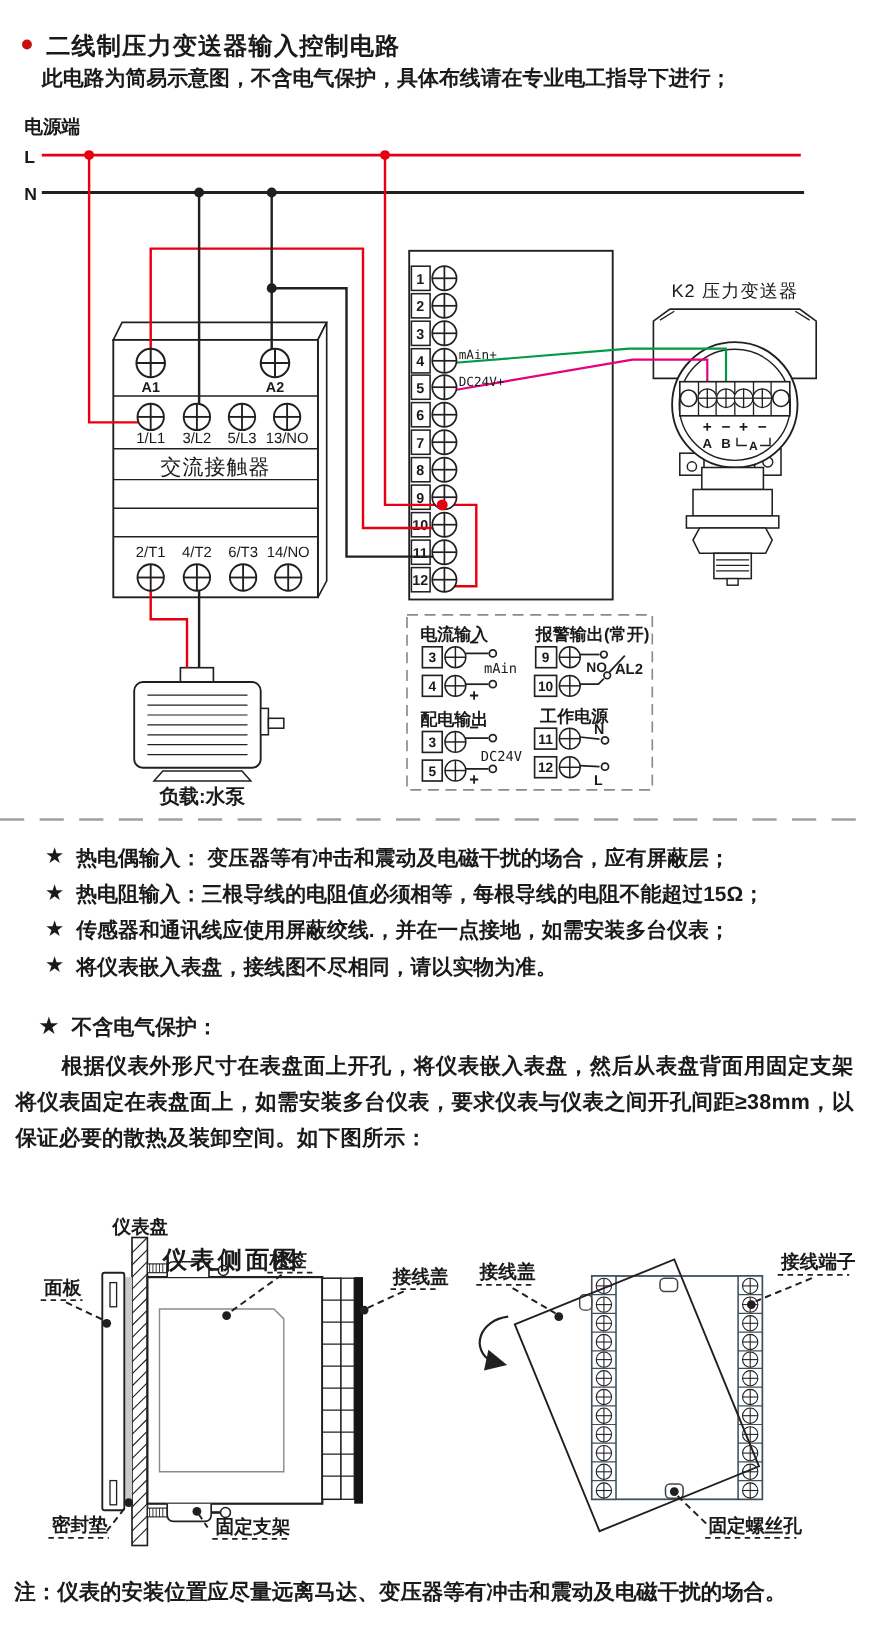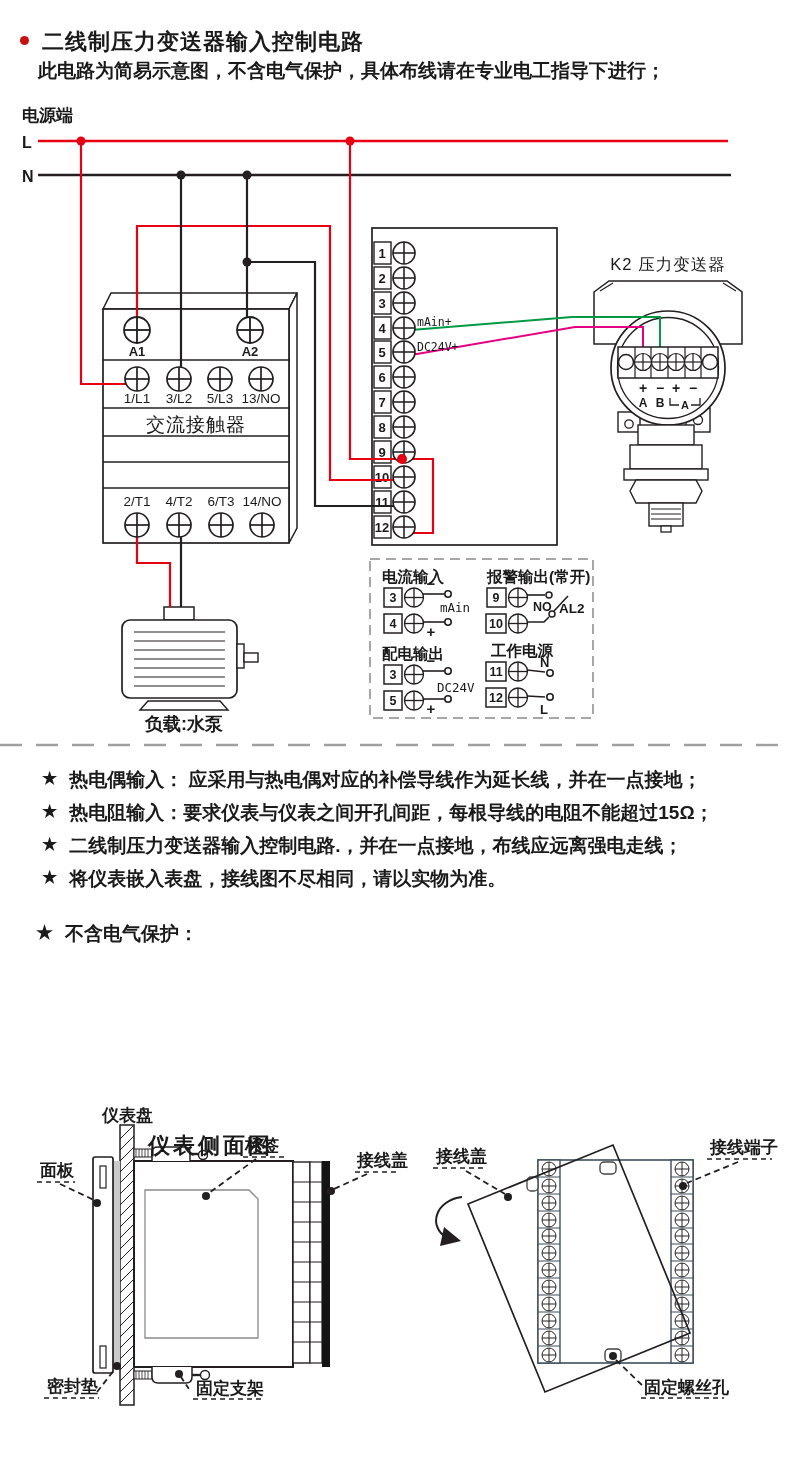--- a/index.html
+++ b/index.html
@@ -398,36 +398,38 @@
     <line x1="641" y1="1398" x2="724" y2="1398" stroke="#231f20" stroke-width="1.6" stroke-dasharray="5 4"></line>
   </g>
 </svg>
 
 <span class="abs hdr-dot" style="left:20px;top:36px;"></span>
 <div class="abs subtitle" style="left:38px;top:58px;">此电路为简易示意图，不含电气保护，具体布线请在专业电工指导下进行；</div>
 <div class="abs title" style="left:42px;top:27px;">二线制压力变送器输入控制电路</div>
 
 <div class="abs bullet-row" style="left:42px;top:767px;">
   <span class="star">★</span>
-  <span>热电偶输入： 应采用与热电偶对应的补偿导线作为延长线，并在一点接地；</span>
+  <span>热电偶输入： 变压器等有冲击和震动及电磁干扰的场合，应有屏蔽层；</span>
 </div>
 <div class="abs bullet-row" style="left:42px;top:800px;">
   <span class="star">★</span>
-  <span>热电阻输入：要求仪表与仪表之间开孔间距，每根导线的电阻不能超过15Ω；</span>
+  <span>热电阻输入：三根导线的电阻值必须相等，每根导线的电阻不能超过15Ω；</span>
 </div>
 <div class="abs bullet-row" style="left:42px;top:833px;">
   <span class="star">★</span>
-  <span>二线制压力变送器输入控制电路.，并在一点接地，布线应远离强电走线；</span>
+  <span>传感器和通讯线应使用屏蔽绞线.，并在一点接地，如需安装多台仪表；</span>
 </div>
 <div class="abs bullet-row" style="left:42px;top:866px;">
   <span class="star">★</span>
   <span>将仪表嵌入表盘，接线图不尽相同，请以实物为准。</span>
 </div>
 
 <div class="abs install-title" style="left:36px;top:921px;">
   <span class="star">★</span>
   <span>不含电气保护：</span>
 </div>
+<div class="abs para" style="left:14px;top:953px;">根据仪表外形尺寸在表盘面上开孔，将仪表嵌入表盘，然后从表盘背面用固定支架将仪表固定在表盘面上，如需安装多台仪表，要求仪表与仪表之间开孔间距≥38mm，以保证必要的散热及装卸空间。如下图所示：</div>
 
 <div class="abs sideview-h" style="left:148px;top:1131px;">仪表侧面图</div>
 
+<div class="abs note" style="left:13px;top:1434px;">注：仪表的安装位置应尽量远离马达、变压器等有冲击和震动及电磁干扰的场合。</div>
 
 </div>
 
 </body></html>

